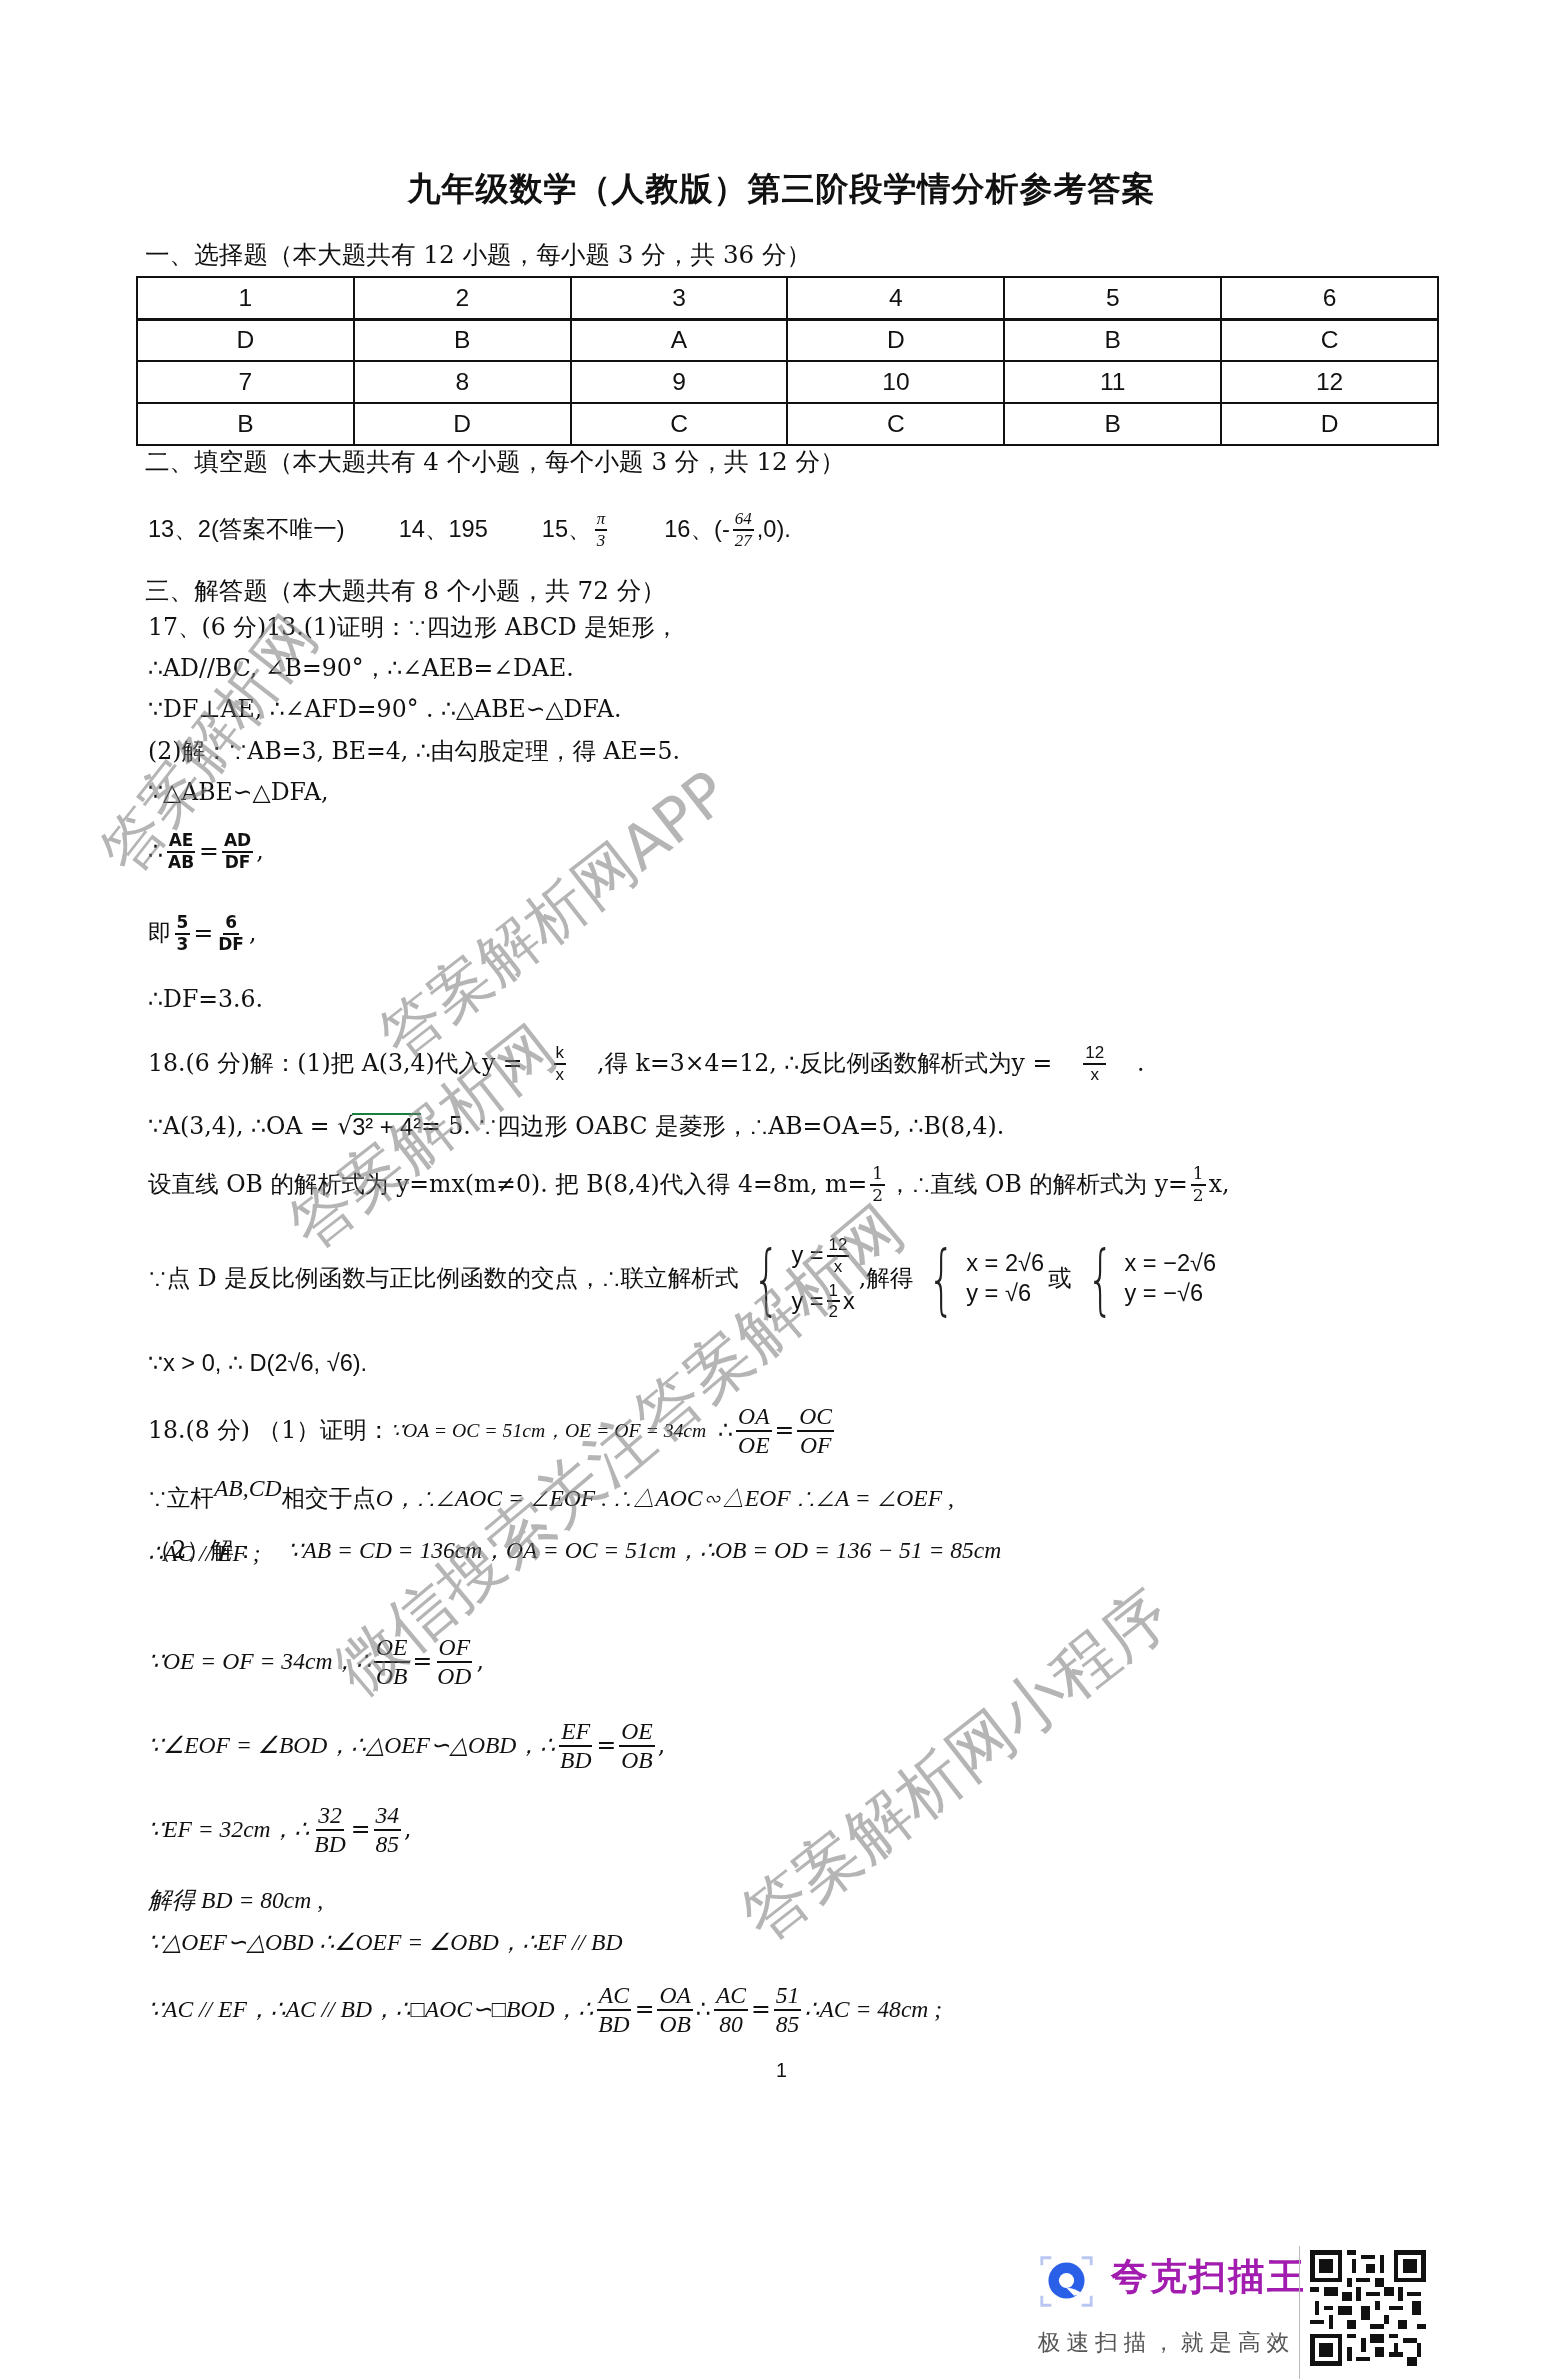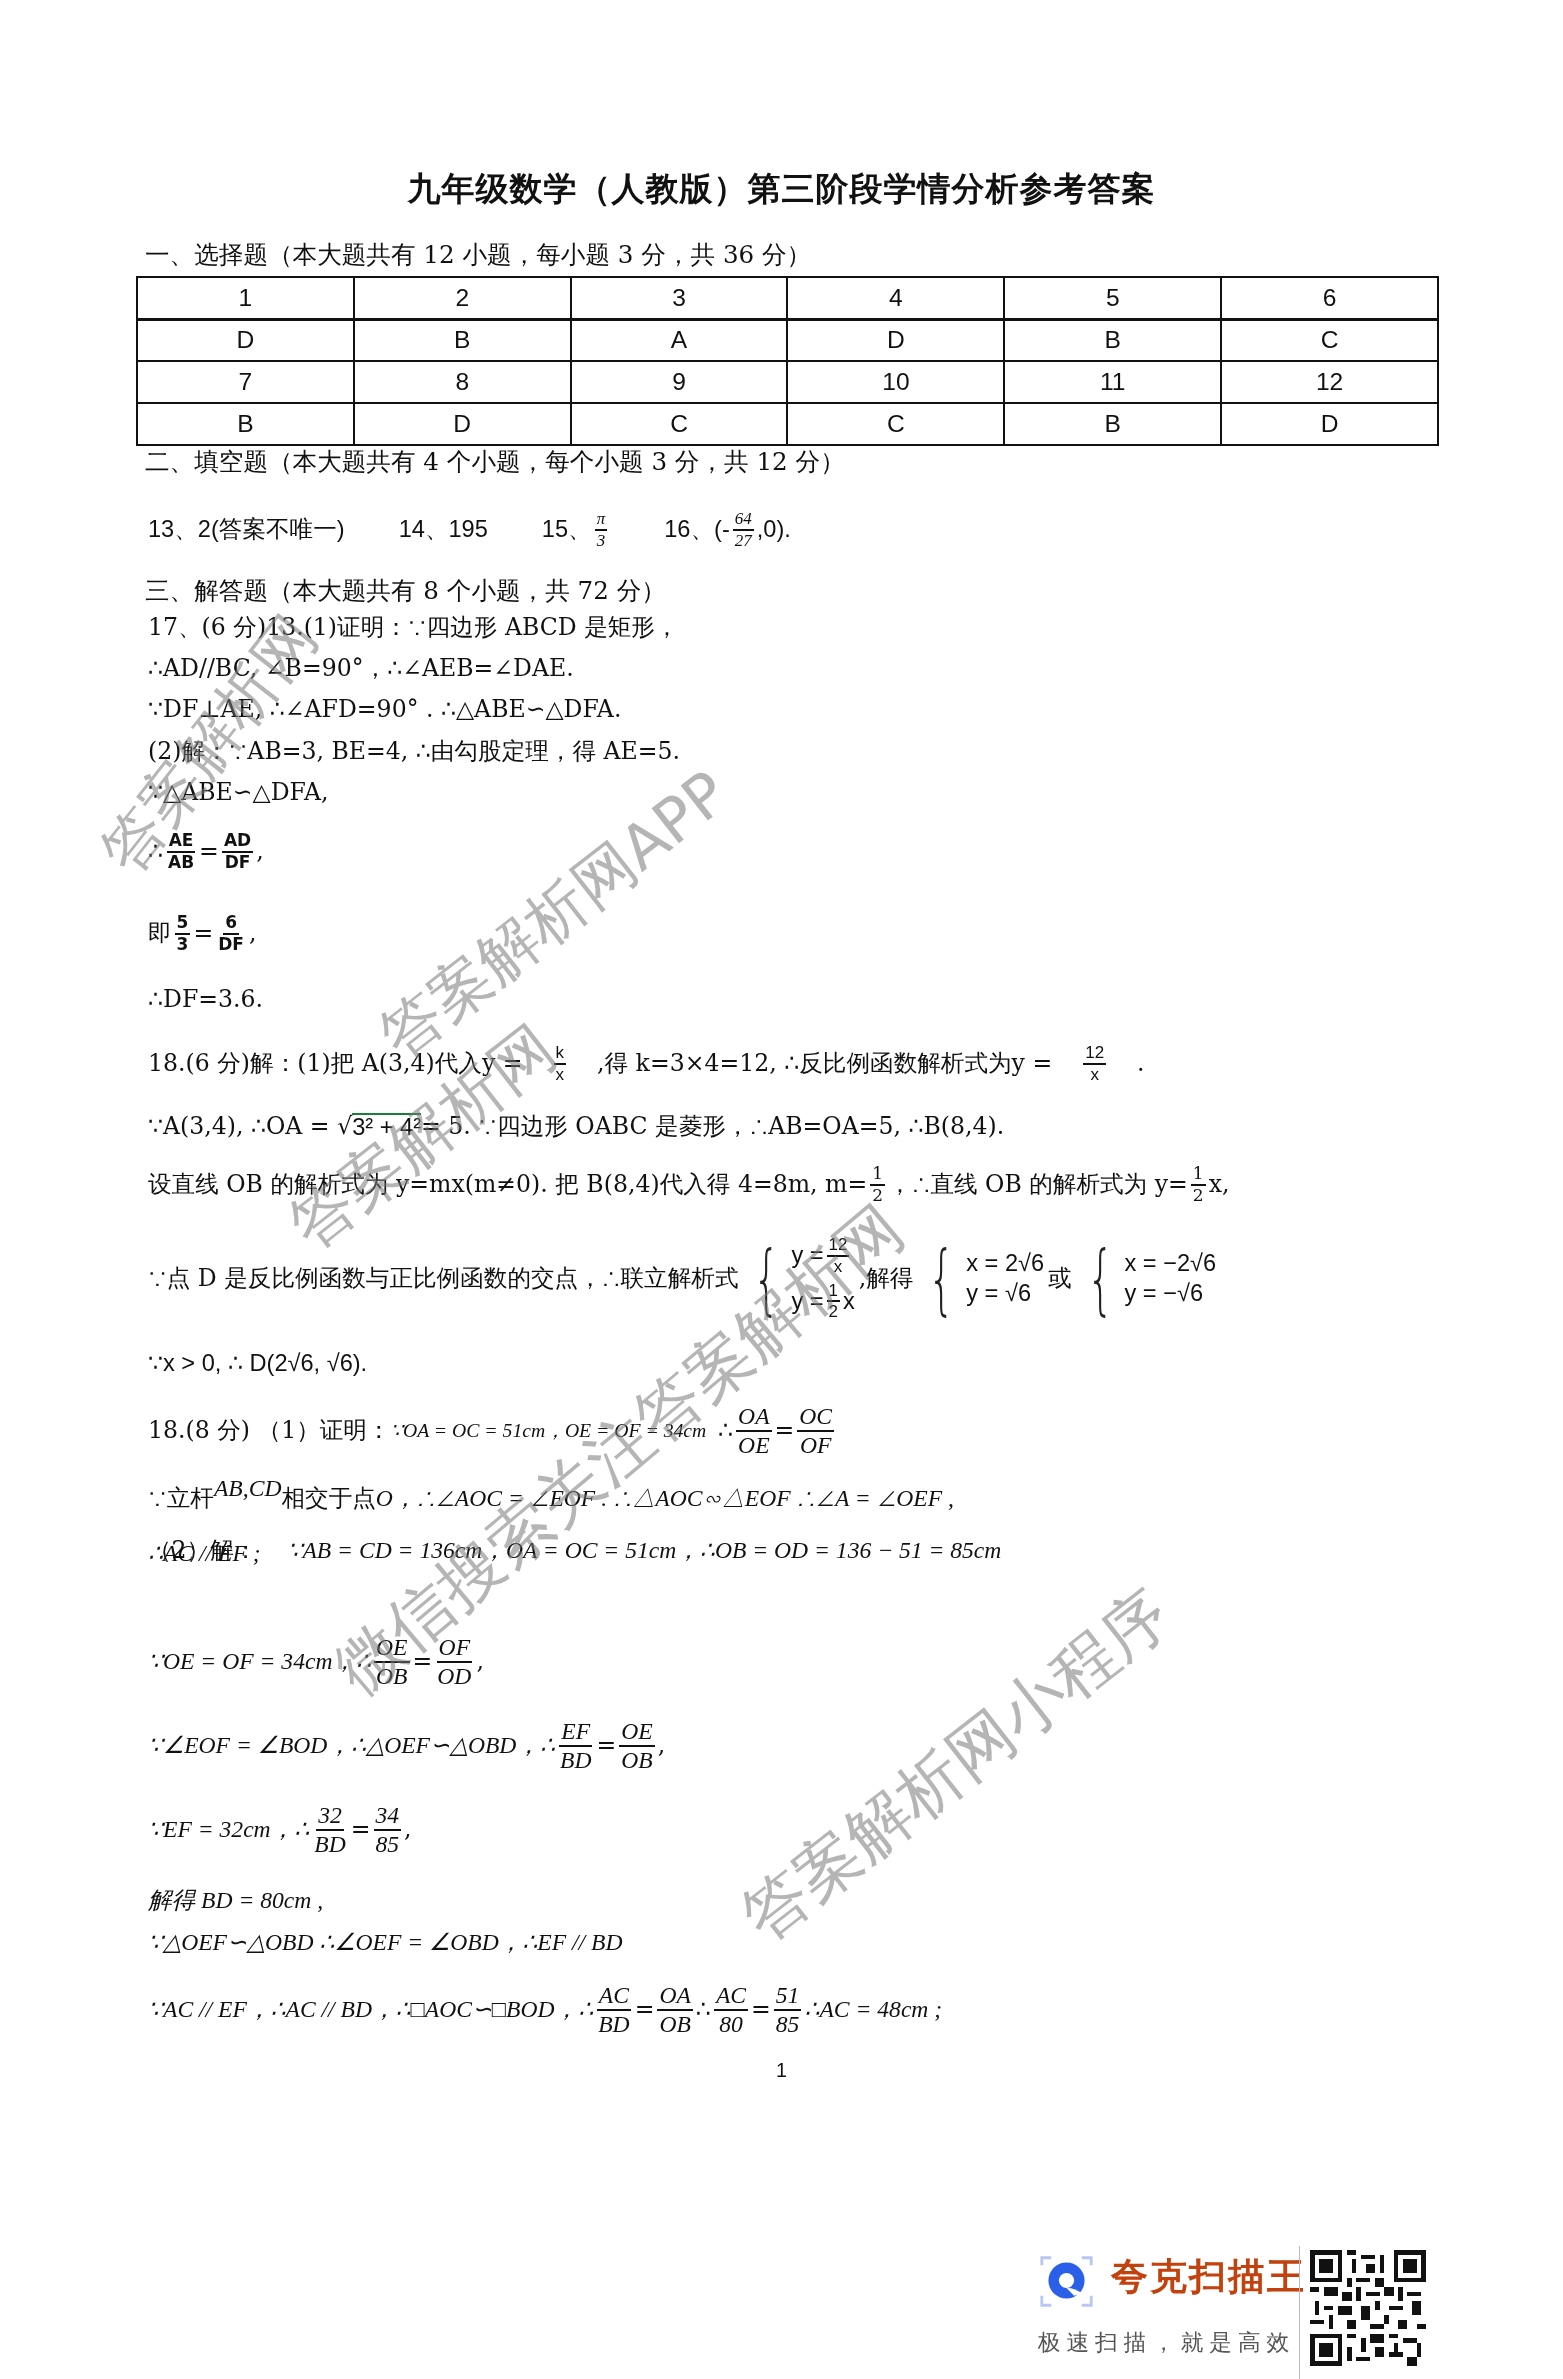--- a/index.html
+++ b/index.html
@@ -33,21 +33,21 @@
   .brace { font-size: 77px; font-weight: 100; line-height: 1; transform: scaleX(0.55); color: #222; font-family: "DejaVu Sans", sans-serif; }
   .sys-lines { display: flex; flex-direction: column; gap: 5.9px; font-family: "Liberation Sans", sans-serif; font-size: 23.6px; }
   .ovl { border-top: 2px solid #15803d; padding-top: 1px; }
 
   .page-number { position: absolute; top: 2059px; left: 0; width: 1563px; text-align: center; font-size: 19.7px; font-family: "Liberation Sans", sans-serif; }
 
   .watermark { position: absolute; color: rgba(120,120,120,0.55); font-family: "DejaVu Sans", sans-serif; white-space: nowrap; pointer-events: none; transform-origin: left bottom; }
 
   .scanner-badge { position: absolute; left: 1024px; top: 2236px; width: 433px; height: 128px; }
   .scanner-logo { position: absolute; left: 13.8px; top: 15.8px; width: 57px; height: 57px; }
-  .scanner-name { position: absolute; left: 87px; top: 15.8px; font-family: "DejaVu Sans", sans-serif; font-weight: bold; font-size: 37px; color: #c2410c; letter-spacing: 2px; }
+  .scanner-name { position: absolute; left: 87px; top: 15.8px; font-family: "DejaVu Sans", sans-serif; font-weight: bold; font-size: 37px; color: #a21caf; letter-spacing: 2px; }
   .scanner-slogan { position: absolute; left: 13.8px; top: 91px; font-family: "DejaVu Sans", sans-serif; font-size: 22.7px; color: #555; letter-spacing: 5.9px; }
   .scanner-divider { position: absolute; left: 275px; top: 9.9px; width: 1px; height: 133px; background: #bbb; }
   .qr-code { position: absolute; left: 286px; top: 13.8px; width: 116px; height: 116px; }
 </style>
 </head>
 <body>
 
 <div class="page-title">九年级数学（人教版）第三阶段学情分析参考答案</div>
 
 <div class="sec-heading" style="top:238px;">一、选择题（本大题共有 12 小题，每小题 3 分，共 36 分）</div>

